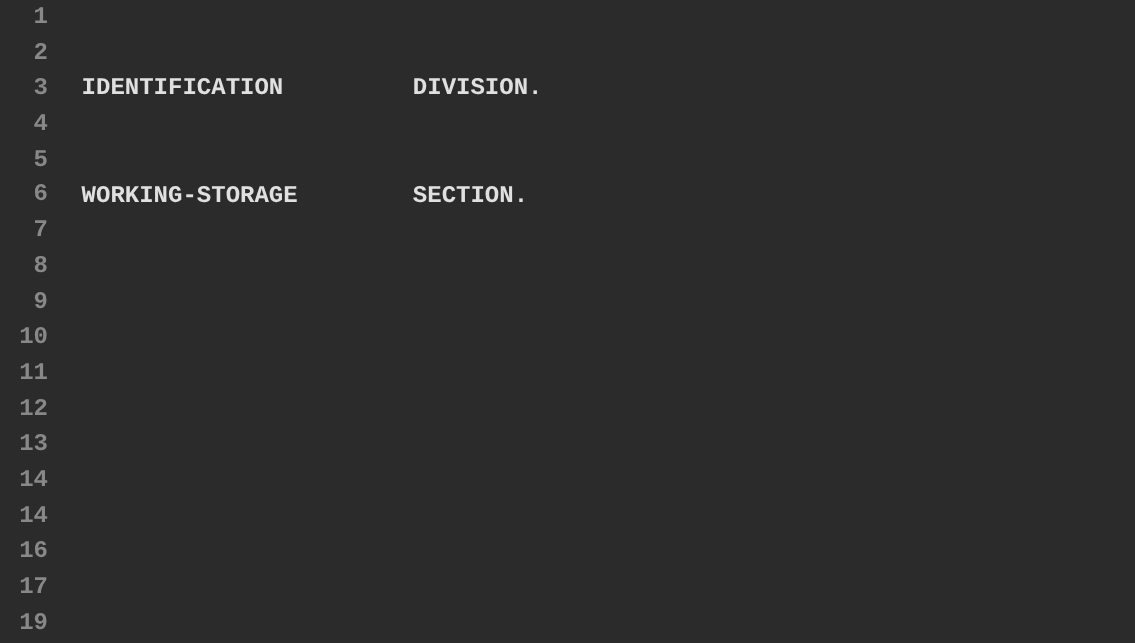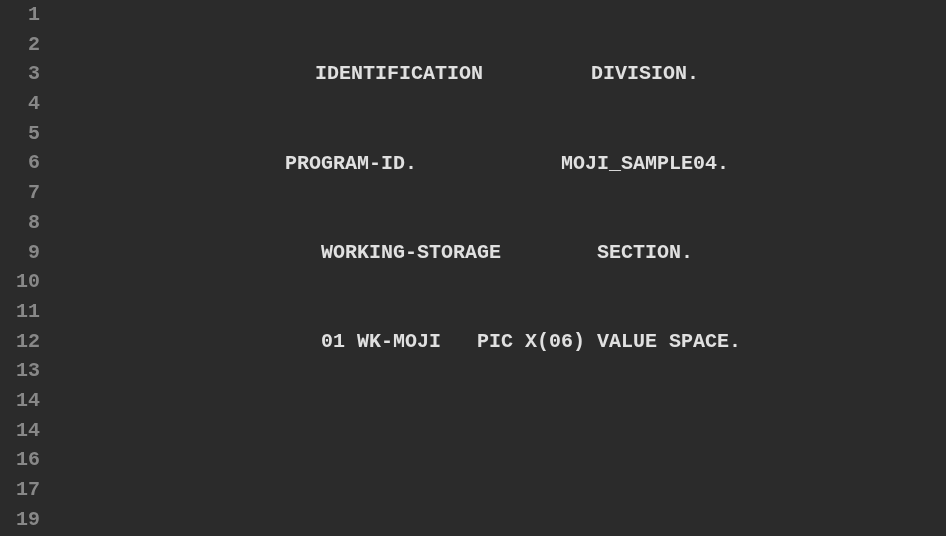--- a/index.html
+++ b/index.html
@@ -30,21 +30,20 @@
     user-select: none;
     flex-shrink: 0;
   }
   .gutter .line-num {
     display: block;
     height: 29.7px;
   }
   .code {
     flex: 1;
     white-space: pre;
-    text-align: center;
   }
   .code-line {
     display: block;
     height: 29.7px;
   }
 </style>
 </head>
 <body>
 
 <div class="editor">
@@ -63,23 +62,21 @@
     <span class="line-num">12</span>
     <span class="line-num">13</span>
     <span class="line-num">14</span>
     <span class="line-num">14</span>
     <span class="line-num">16</span>
     <span class="line-num">17</span>
     <span class="line-num">19</span>
   </div>
   <div class="code">
     <span class="code-line"> IDENTIFICATION         DIVISION.</span>
-    <span class="code-line"> PROGRAM-ID.            MOJI_SAMPLE04.</span>
     <span class="code-line"> WORKING-STORAGE        SECTION.</span>
-    <span class="code-line">     01 WK-MOJI   PIC X(06) VALUE SPACE.</span>
     
     
     
     
     
     
     
     
     
     

